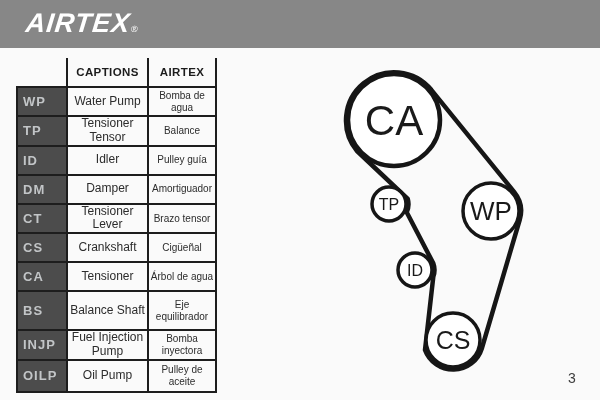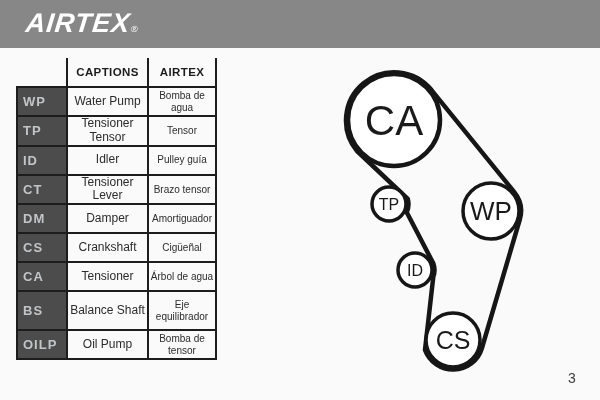--- a/index.html
+++ b/index.html
@@ -42,21 +42,21 @@
     overflow:hidden;
   }
   table.legend thead tr{height:29px;}
   table.legend thead th{
     border-top:none;background:transparent;
     font-size:11.5px;font-weight:bold;color:#1c1c1c;letter-spacing:0.4px;
   }
   table.legend thead th.corner{border-left:none;}
   table.legend tbody tr{height:29px;}
   table.legend tbody tr:nth-child(8){height:39px;border-radius:13px;}
-  table.legend tbody tr:nth-child(10){height:38px;font-style:italic;}
+  table.legend tbody tr:nth-child(10){height:32px;}
   table.legend td.abbr{
     background:#4c4c4c;color:#c2c5c7;
     font-size:13px;font-weight:bold;letter-spacing:1px;
     text-align:left;padding-left:5px;
   }
   table.legend td.cap{
     font-size:12px;color:#2c2c2c;line-height:1.15;
   }
   table.legend td.ley{
     font-size:10px;color:#2c2c2c;line-height:1.15;
@@ -103,56 +103,61 @@
     </thead>
     <tbody id="legend-body">
         <tr>
           <td class="abbr">WP</td>
           <td class="cap">Water Pump</td>
           <td class="ley">Bomba de agua</td>
         </tr>
         <tr>
           <td class="abbr">TP</td>
           <td class="cap">Tensioner Tensor</td>
-          <td class="ley">Tensor</td>
+          <td class="ley">Balance</td>
         </tr>
         <tr>
           <td class="abbr">ID</td>
           <td class="cap">Idler</td>
           <td class="ley">Pulley guía</td>
         </tr>
         <tr>
+          <td class="abbr">DM</td>
+          <td class="cap">Damper</td>
+          <td class="ley">Amortiguador</td>
+        </tr>
+        <tr>
           <td class="abbr">CT</td>
           <td class="cap">Tensioner Lever</td>
           <td class="ley">Brazo tensor</td>
-        </tr>
-        <tr>
-          <td class="abbr">DM</td>
-          <td class="cap">Damper</td>
-          <td class="ley">Amortiguador</td>
         </tr>
         <tr>
           <td class="abbr">CS</td>
           <td class="cap">Crankshaft</td>
           <td class="ley">Cigüeñal</td>
         </tr>
         <tr>
           <td class="abbr">CA</td>
           <td class="cap">Tensioner</td>
           <td class="ley">Árbol de agua</td>
         </tr>
         <tr>
           <td class="abbr">BS</td>
           <td class="cap">Balance Shaft</td>
           <td class="ley">Eje equilibrador</td>
         </tr>
         <tr>
+          <td class="abbr">INJP</td>
+          <td class="cap">Fuel Injection Pump</td>
+          <td class="ley">Bomba inyectora</td>
+        </tr>
+        <tr>
           <td class="abbr">OILP</td>
           <td class="cap">Oil Pump</td>
-          <td class="ley">Bomba de tensor</td>
+          <td class="ley">Pulley de aceite</td>
         </tr>
       </tbody>
   </table>
 </div>
 
 <svg class="diagram" id="belt-svg" viewBox="330 50 270 350">
   <path class="belt" d="M 431.3 89.8
            L 514.3 192.1
            A 30 30 0 0 1 519.8 219.5
            L 481.8 348.5

